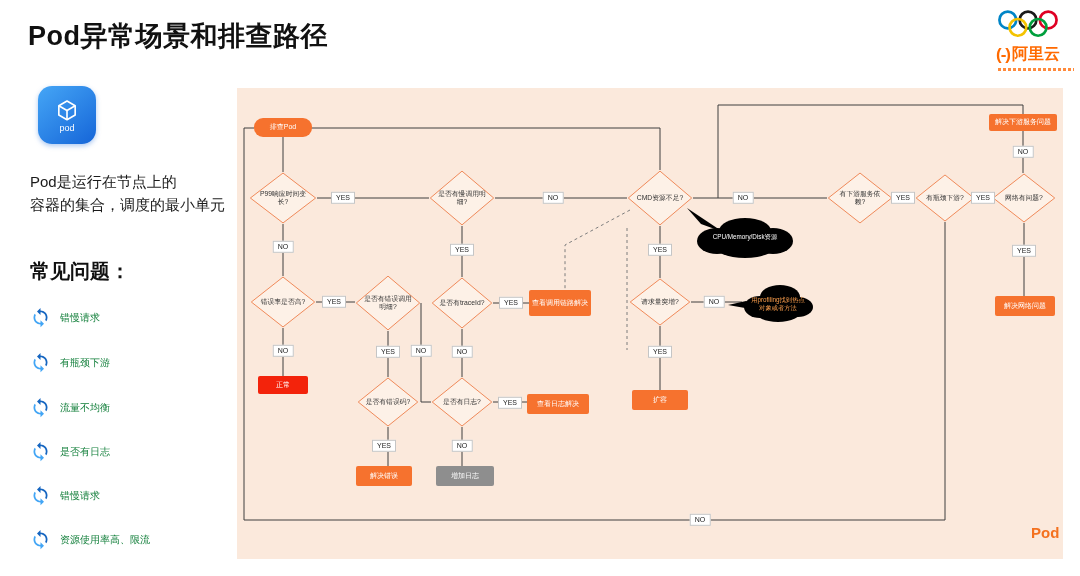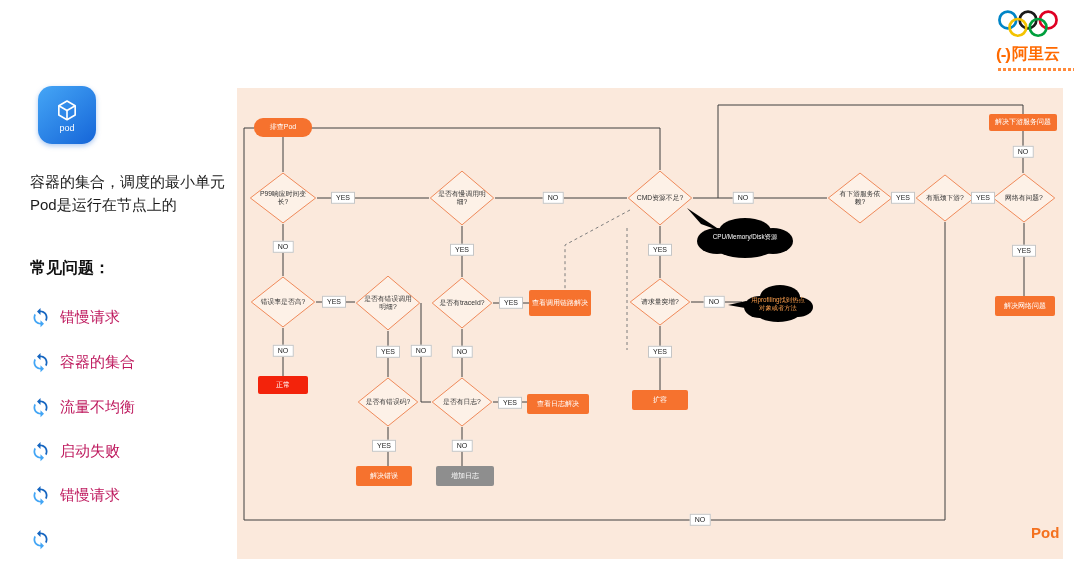--- a/index.html
+++ b/index.html
@@ -7,24 +7,24 @@
   .stage { position:relative; width:1080px; height:576px; background:#ffffff; overflow:hidden; }
 
   
   .page-title { position:absolute; left:28px; top:18px; font-size:27px; font-weight:800; color:#111; letter-spacing:.5px; }
   .pod-icon { position:absolute; left:38px; top:86px; width:58px; height:58px; border-radius:14px;
               background:linear-gradient(140deg,#45a6f6,#1565d8); display:flex; flex-direction:column;
               align-items:center; justify-content:center; box-shadow:0 2px 5px rgba(21,101,216,.35); }
   .pod-icon svg { width:28px; height:28px; }
   .pod-icon .pod-label { color:#fff; font-size:9px; margin-top:-2px; }
   .pod-desc { position:absolute; left:30px; top:170px; font-size:15px; color:#1a1a1a; line-height:1.55; }
-  .issues-title { position:absolute; left:30px; top:258px; font-size:16px; font-weight:700; color:#111; }
+  .issues-title { position:absolute; left:30px; top:258px; font-size:20px; font-weight:700; color:#111; }
   .issue-item { position:absolute; left:30px; display:flex; align-items:center; gap:9px; }
   .issue-item svg { width:21px; height:21px; }
-  .issue-item .issue-text { font-size:15px; color:#be185d; }
+  .issue-item .issue-text { font-size:10px; color:#15803d; }
 
   
   .rings { position:absolute; left:997px; top:8px; width:62px; height:32px; }
   .ali-logo { position:absolute; left:996px; top:44px; color:#ff6a00; font-weight:800; font-size:16px;
               display:flex; align-items:center; gap:2px; }
   .ali-logo .bracket { font-size:17px; letter-spacing:-1px; }
   .logo-tagline { position:absolute; left:998px; top:68px; width:76px; height:3px;
                   background:repeating-linear-gradient(90deg,#ff8a3c 0 3px,transparent 3px 5px); }
 
   
@@ -50,20 +50,21 @@
   .cloud .orange-text { color:#ffa04d; }
 
   .yn { position:absolute; z-index:3; transform:translate(-50%,-50%); background:#fff; border:1px solid #c5c5c5;
         color:#222; font-size:7px; line-height:1.2; padding:1px 4px; }
 </style>
 </head>
 <body>
 
 <div class="stage">
 
+  <div class="page-title">Pod异常场景和排查路径</div>
 
   <svg class="rings" viewBox="0 0 46 22" fill="none" stroke-width="2">
     <circle cx="8" cy="8" r="6.2" stroke="#0085C7"></circle>
     <circle cx="23" cy="8" r="6.2" stroke="#1a1a1a"></circle>
     <circle cx="38" cy="8" r="6.2" stroke="#DF0024"></circle>
     <circle cx="15.5" cy="13.5" r="6.2" stroke="#F4C300"></circle>
     <circle cx="30.5" cy="13.5" r="6.2" stroke="#009F3D"></circle>
   </svg>
 
   <div class="ali-logo">
@@ -75,66 +76,67 @@
   <div class="pod-icon">
     <svg viewBox="0 0 24 24" stroke="#fff" stroke-width="1.4" fill="none" stroke-linejoin="round">
       <path d="M12 3.5 19 7.5 19 15.5 12 19.5 5 15.5 5 7.5 Z"></path>
       <path d="M5 7.5 12 11.5 19 7.5"></path>
       <path d="M12 11.5 12 19.5"></path>
     </svg>
     <span class="pod-label">pod</span>
   </div>
 
   <div class="pod-desc">
+    <div>Pod是运行在节点上的</div>
     <div>容器的集合，调度的最小单元</div>
-    <div>Pod是运行在节点上的</div>
   </div>
 
   <div class="issues-title">常见问题：</div>
 
   <div class="issue-item" style="top:307px">
     <svg viewBox="0 0 24 24">
         <path fill="#1565c0" d="M12 4V1L8 5l4 4V6c3.31 0 6 2.69 6 6 0 1.01-.25 1.97-.7 2.8l1.46 1.46C19.54 15.03 20 13.57 20 12c0-4.42-3.58-8-8-8z"></path>
         <path fill="#42a5f5" d="M12 18c-3.31 0-6-2.69-6-6 0-1.01.25-1.97.7-2.8L5.24 7.74C4.46 8.97 4 10.43 4 12c0 4.42 3.58 8 8 8v3l4-4-4-4v3z"></path>
       </svg>
     <span class="issue-text">错慢请求</span>
   </div>
   <div class="issue-item" style="top:352px">
     <svg viewBox="0 0 24 24">
         <path fill="#1565c0" d="M12 4V1L8 5l4 4V6c3.31 0 6 2.69 6 6 0 1.01-.25 1.97-.7 2.8l1.46 1.46C19.54 15.03 20 13.57 20 12c0-4.42-3.58-8-8-8z"></path>
         <path fill="#42a5f5" d="M12 18c-3.31 0-6-2.69-6-6 0-1.01.25-1.97.7-2.8L5.24 7.74C4.46 8.97 4 10.43 4 12c0 4.42 3.58 8 8 8v3l4-4-4-4v3z"></path>
       </svg>
-    <span class="issue-text">容器的集合</span>
+    <span class="issue-text">有瓶颈下游</span>
   </div>
   <div class="issue-item" style="top:397px">
     <svg viewBox="0 0 24 24">
         <path fill="#1565c0" d="M12 4V1L8 5l4 4V6c3.31 0 6 2.69 6 6 0 1.01-.25 1.97-.7 2.8l1.46 1.46C19.54 15.03 20 13.57 20 12c0-4.42-3.58-8-8-8z"></path>
         <path fill="#42a5f5" d="M12 18c-3.31 0-6-2.69-6-6 0-1.01.25-1.97.7-2.8L5.24 7.74C4.46 8.97 4 10.43 4 12c0 4.42 3.58 8 8 8v3l4-4-4-4v3z"></path>
       </svg>
     <span class="issue-text">流量不均衡</span>
   </div>
   <div class="issue-item" style="top:441px">
     <svg viewBox="0 0 24 24">
         <path fill="#1565c0" d="M12 4V1L8 5l4 4V6c3.31 0 6 2.69 6 6 0 1.01-.25 1.97-.7 2.8l1.46 1.46C19.54 15.03 20 13.57 20 12c0-4.42-3.58-8-8-8z"></path>
         <path fill="#42a5f5" d="M12 18c-3.31 0-6-2.69-6-6 0-1.01.25-1.97.7-2.8L5.24 7.74C4.46 8.97 4 10.43 4 12c0 4.42 3.58 8 8 8v3l4-4-4-4v3z"></path>
       </svg>
-    <span class="issue-text">启动失败</span>
+    <span class="issue-text">是否有日志</span>
   </div>
   <div class="issue-item" style="top:485px">
     <svg viewBox="0 0 24 24">
         <path fill="#1565c0" d="M12 4V1L8 5l4 4V6c3.31 0 6 2.69 6 6 0 1.01-.25 1.97-.7 2.8l1.46 1.46C19.54 15.03 20 13.57 20 12c0-4.42-3.58-8-8-8z"></path>
         <path fill="#42a5f5" d="M12 18c-3.31 0-6-2.69-6-6 0-1.01.25-1.97.7-2.8L5.24 7.74C4.46 8.97 4 10.43 4 12c0 4.42 3.58 8 8 8v3l4-4-4-4v3z"></path>
       </svg>
     <span class="issue-text">错慢请求</span>
   </div>
   <div class="issue-item" style="top:529px">
     <svg viewBox="0 0 24 24">
         <path fill="#1565c0" d="M12 4V1L8 5l4 4V6c3.31 0 6 2.69 6 6 0 1.01-.25 1.97-.7 2.8l1.46 1.46C19.54 15.03 20 13.57 20 12c0-4.42-3.58-8-8-8z"></path>
         <path fill="#42a5f5" d="M12 18c-3.31 0-6-2.69-6-6 0-1.01.25-1.97.7-2.8L5.24 7.74C4.46 8.97 4 10.43 4 12c0 4.42 3.58 8 8 8v3l4-4-4-4v3z"></path>
       </svg>
+    <span class="issue-text">资源使用率高、限流</span>
   </div>
 
   <div class="panel"></div>
 
   <svg class="connectors" width="1080" height="576" viewBox="0 0 1080 576">
     <g stroke="#3f3f3f" stroke-width="1" fill="none">
       <polyline points="283,137 283,172"></polyline>
       <polyline points="317,198 429,198"></polyline>
       <polyline points="283,224 283,276"></polyline>
       <polyline points="316,302 355,302"></polyline>

